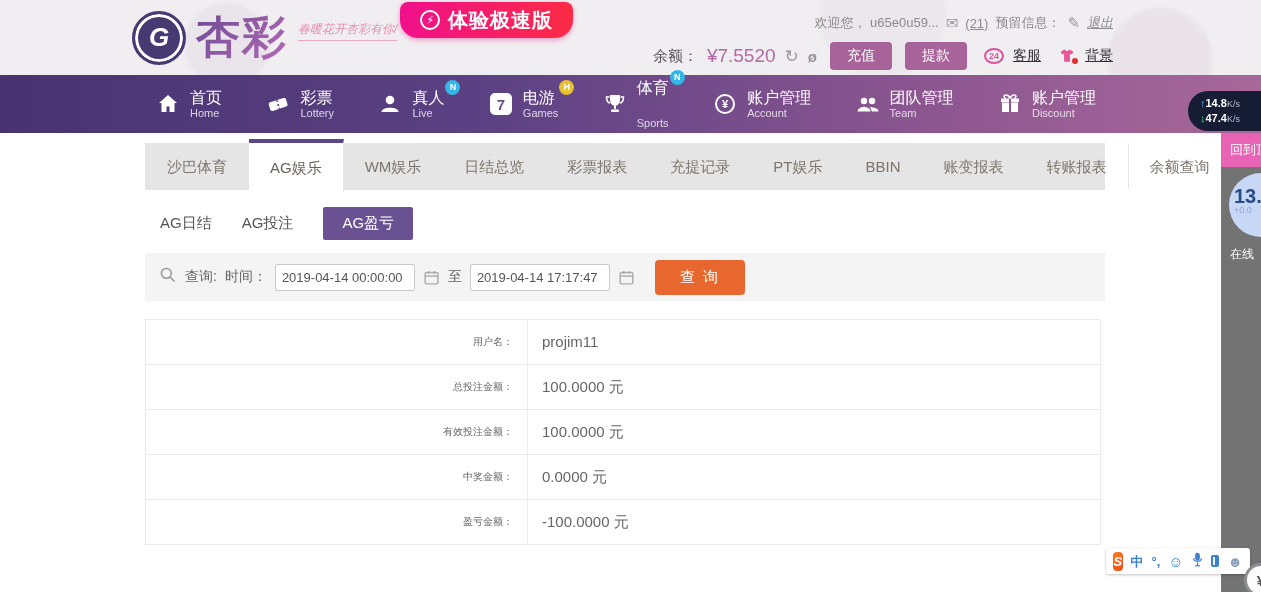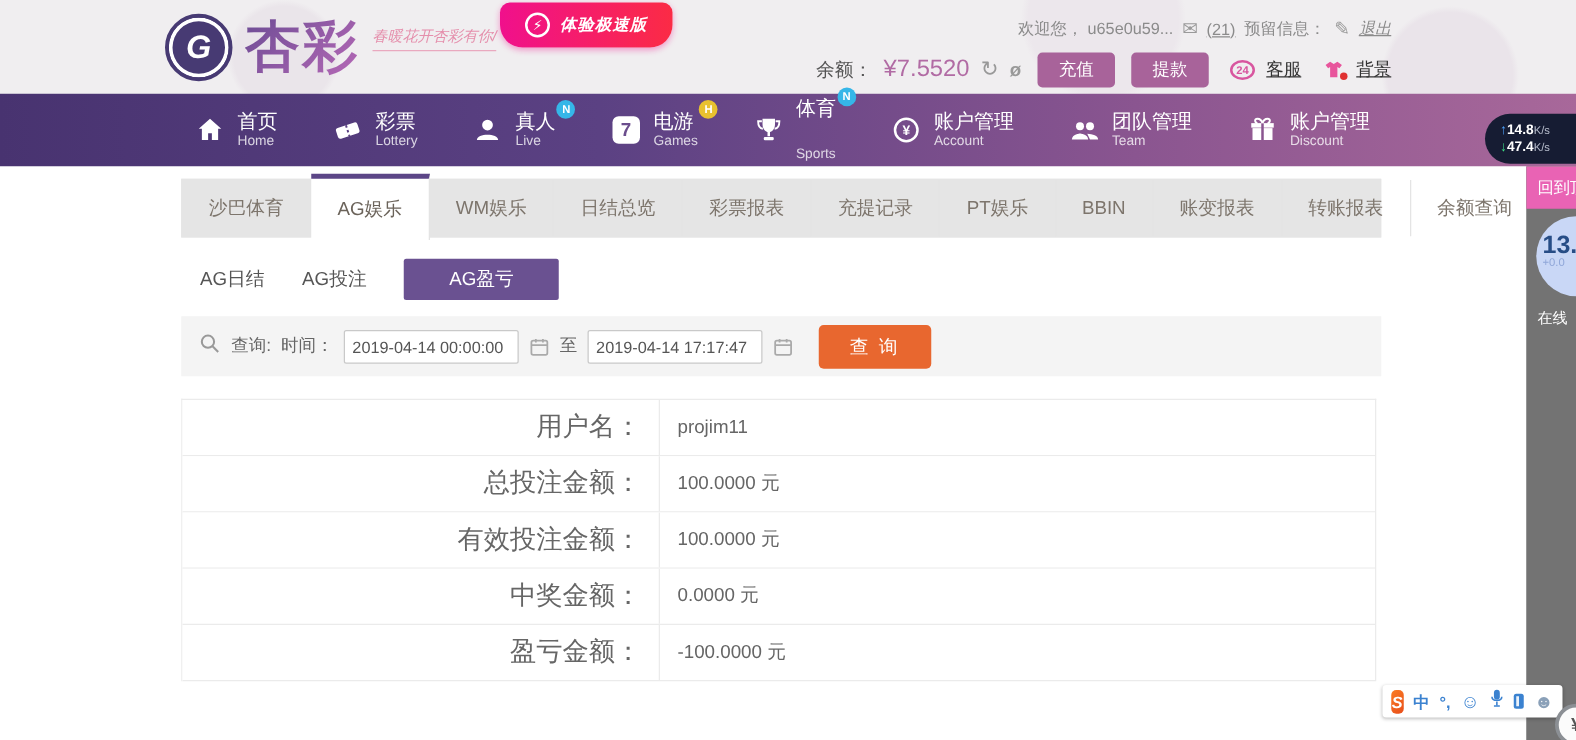--- a/index.html
+++ b/index.html
@@ -18,21 +18,21 @@
     color:#ffffff; font-size:26px; font-weight:bold; font-style:italic; }
   .logo-text { font-size:44px; font-weight:bold; margin-left:10px; letter-spacing:2px;
     background:linear-gradient(135deg,#6a4b93,#b96ab8); -webkit-background-clip:text; background-clip:text; color:transparent; }
   .logo-tagline { margin-left:10px; margin-top:-14px; color:#e58fac; font-size:12px; font-style:italic;
     border-bottom:1px solid #e9a9bf; padding-bottom:2px; }
   .speed-btn { position:absolute; left:400px; top:2px; height:36px; padding:0 20px;
     background:linear-gradient(90deg,#f0108c,#fb2b45); border-radius:8px 8px 18px 18px;
     display:flex; align-items:center; gap:8px; cursor:pointer; box-shadow:0 2px 5px rgba(240,16,140,.4); }
   .speed-btn .bolt { width:20px; height:20px; border:2px solid #ffffff; border-radius:50%;
     color:#fff; font-size:11px; display:flex; align-items:center; justify-content:center; }
-  .speed-btn .lbl { color:#ffffff; font-size:13px; font-weight:bold; font-style:italic; letter-spacing:1px; }
+  .speed-btn .lbl { color:#ffffff; font-size:20px; font-weight:bold; letter-spacing:1px; }
 
   .welcome-row { position:absolute; top:14px; right:148px; display:flex; align-items:center; gap:7px;
     color:#8b8b8b; font-size:13px; }
   .welcome-row .link { text-decoration:underline; cursor:pointer; }
   .welcome-row .glyph { font-size:15px; color:#9a9a9a; }
   .logout { font-style:italic; text-decoration:underline; cursor:pointer; }
 
   .balance-row { position:absolute; top:42px; right:148px; display:flex; align-items:center; gap:9px; }
   .bal-label { color:#555; font-size:15px; }
   .bal-value { color:#b16ba4; font-size:19px; }
@@ -65,34 +65,34 @@
 
   
   .card { position:absolute; left:145px; top:143px; width:960px; }
   .tabs { display:flex; background:#e5e5e5; border:1px solid #e5e5e5; height:47px; }
   .tab { padding:0 21px; line-height:45px; font-size:15px; color:#7d756c; border-right:1px solid #e4e4e4;
     cursor:pointer; white-space:nowrap; }
   .tab.active { position:relative; background:#ffffff; border-top:4px solid #5c4687; margin-top:-5px;
     line-height:50px; height:53px; z-index:2; color:#6b635a; }
   .subtabs { display:flex; align-items:center; gap:30px; margin:17px 0 0 15px; }
   .subtab { font-size:15px; color:#555; cursor:pointer; padding:7px 0; }
-  .subtab.active { background:#6a5191; color:#ffffff; padding:7px 36px; border-radius:2px; }
+  .subtab.active { background:#6a5191; color:#ffffff; padding:7px 19px; border-radius:2px; }
 
   .querybar { margin-top:13px; background:#f4f4f4; height:48px; display:flex; align-items:center;
     padding-left:14px; gap:8px; }
   .q-label, .q-time, .q-to { color:#666; font-size:14px; }
   .q-input { width:140px; height:27px; border:1px solid #c9c9c9; border-radius:2px; background:#fff;
     font-size:13px; color:#555; padding:0 6px; font-family:"Liberation Sans",sans-serif; }
   .cal { width:17px; height:17px; cursor:pointer; }
   .qbtn { margin-left:12px; background:#e8672f; border:none; border-radius:4px; color:#fff;
     font-size:15px; padding:8px 25px; cursor:pointer; letter-spacing:2px; }
 
   .report { margin-top:18px; width:956px; border:1px solid #ebebeb; border-bottom:none; }
   .rrow { display:flex; height:45px; border-bottom:1px solid #ebebeb; background:#fff; }
-  .rlabel { width:382px; text-align:right; padding-right:14px; line-height:44px; color:#666; font-size:21px;
+  .rlabel { width:382px; text-align:right; padding-right:14px; line-height:44px; color:#666; font-size:10px;
     border-right:1px solid #ebebeb; }
   .rvalue { padding-left:14px; line-height:44px; color:#666; font-size:15px; }
 
   
   .net-pill { position:absolute; left:1188px; top:91px; width:95px; height:40px; background:#161c33;
     border-radius:20px; display:flex; flex-direction:column; justify-content:center; padding-left:12px; gap:1px; z-index:5; }
   .net-row { font-size:11px; color:#fff; font-weight:bold; line-height:13px; }
   .net-row .unit { font-size:9px; color:#b9bfce; font-weight:normal; }
   .arrow-up { color:#4da3ff; } .arrow-down { color:#3ddc84; }
   .net-gauge { position:absolute; left:1243px; top:94px; width:36px; height:36px; border-radius:50%;

